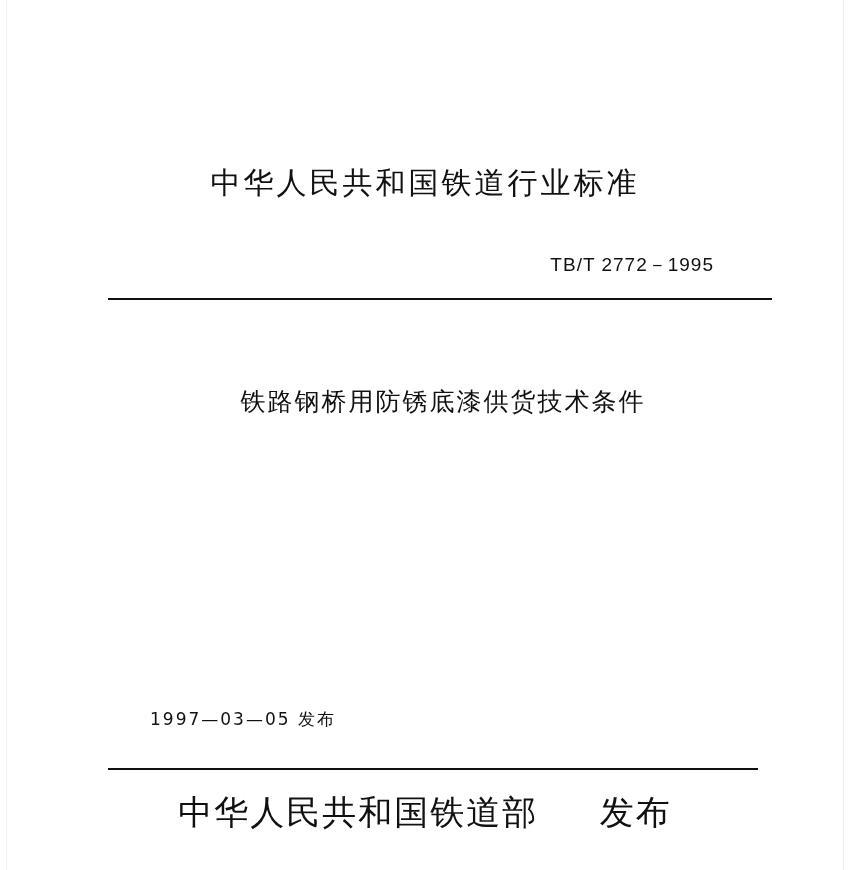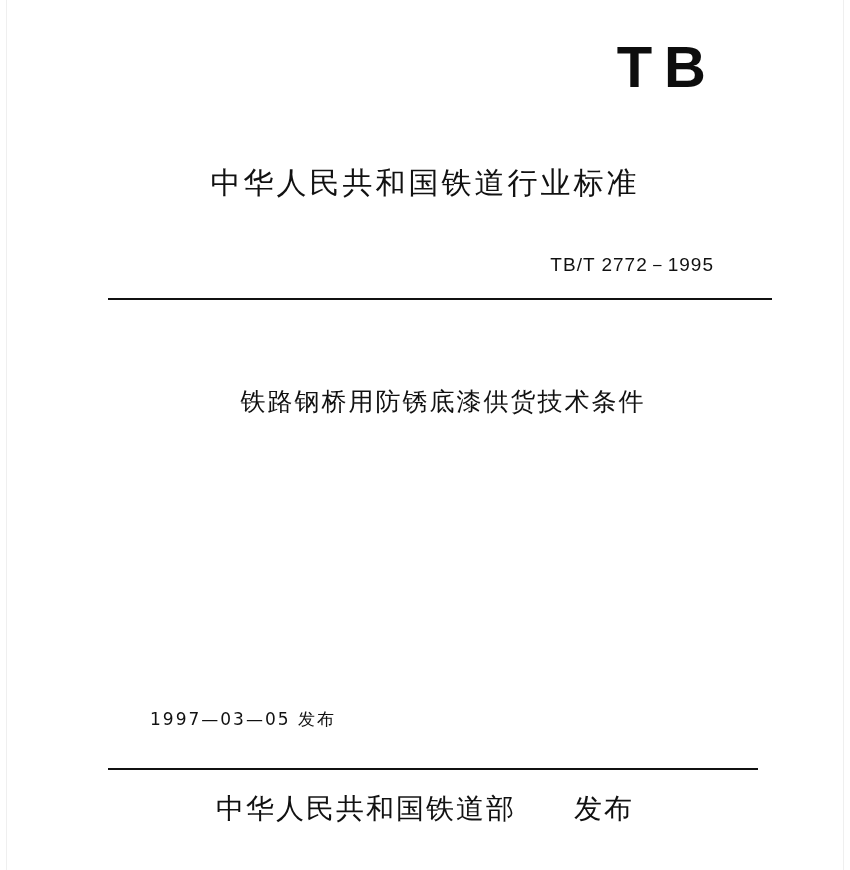--- a/index.html
+++ b/index.html
@@ -121,38 +121,37 @@
     background: #111;
   }
 
   .issuer {
     position: absolute;
     left: 0;
     right: 0;
     top: 790px;
     text-align: center;
     font-family: "DejaVu Sans", sans-serif;
-    font-size: 28px;
+    font-size: 34px;
     letter-spacing: 2px;
     color: #111;
   }
   .issuer .issuer-gap {
     display: inline-block;
     width: 36px;
   }
 </style>
 </head>
 <body>
 
 <div class="page">
 
   <div class="edge-left"></div>
   <div class="edge-right"></div>
 
-  <div class="tb-mark">TB</div>
 
   <div class="std-title">中华人民共和国铁道行业标准</div>
 
   <div class="std-number">TB/T 2772－1995</div>
 
   <div class="rule-top"></div>
 
   <div class="doc-title">铁路钢桥用防锈底漆供货技术条件</div>
 
   <div class="dates">

